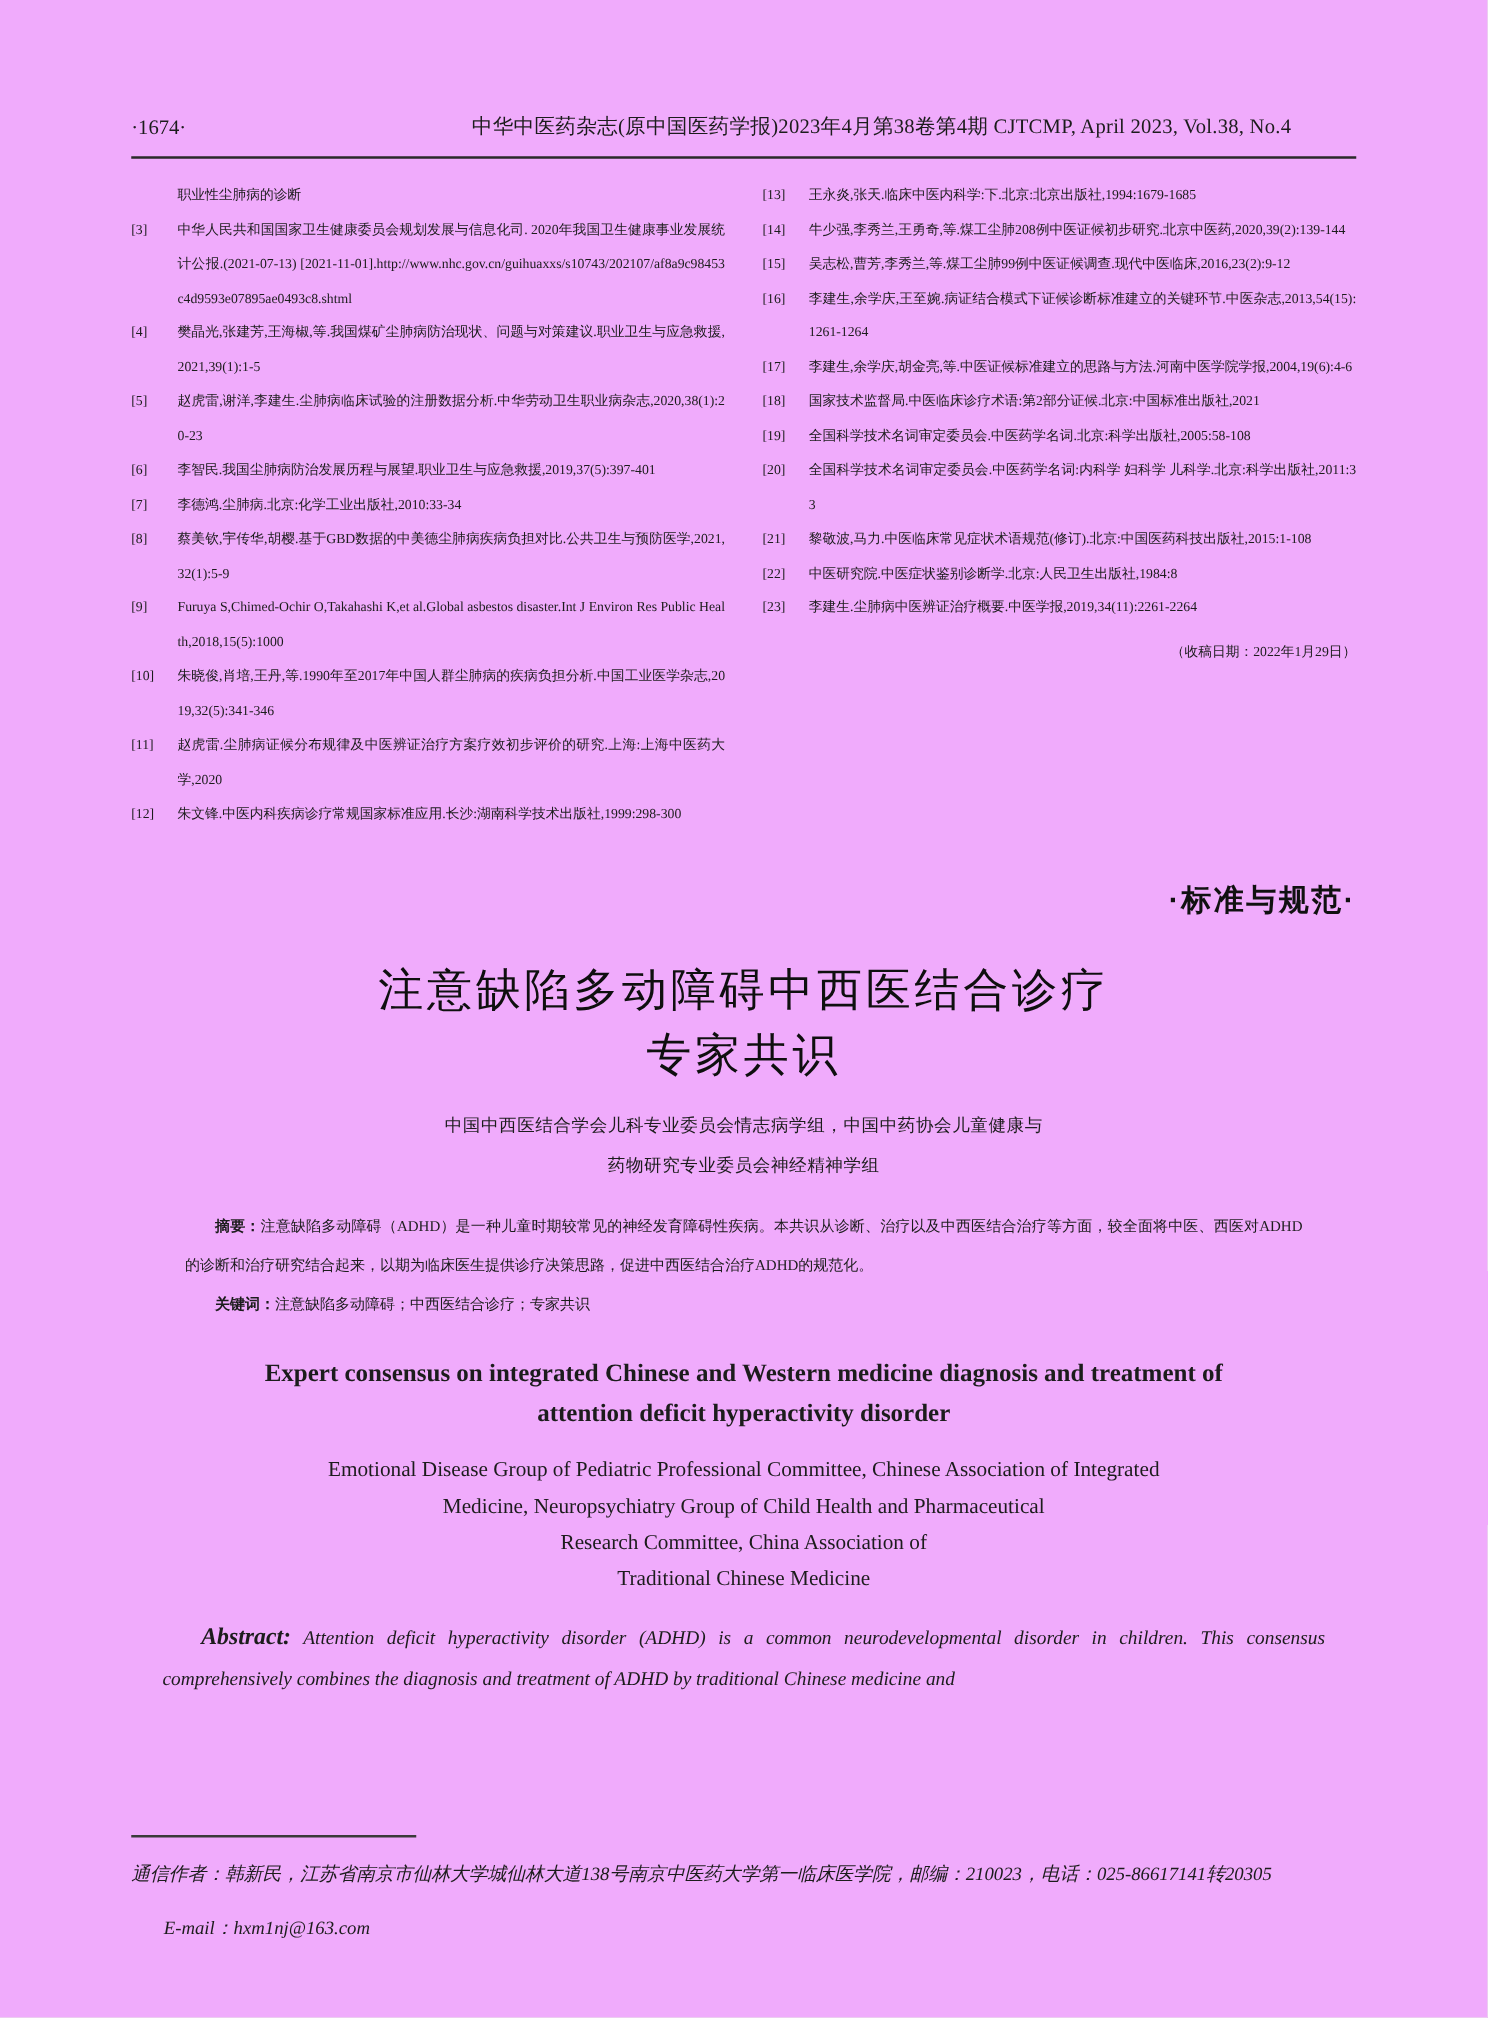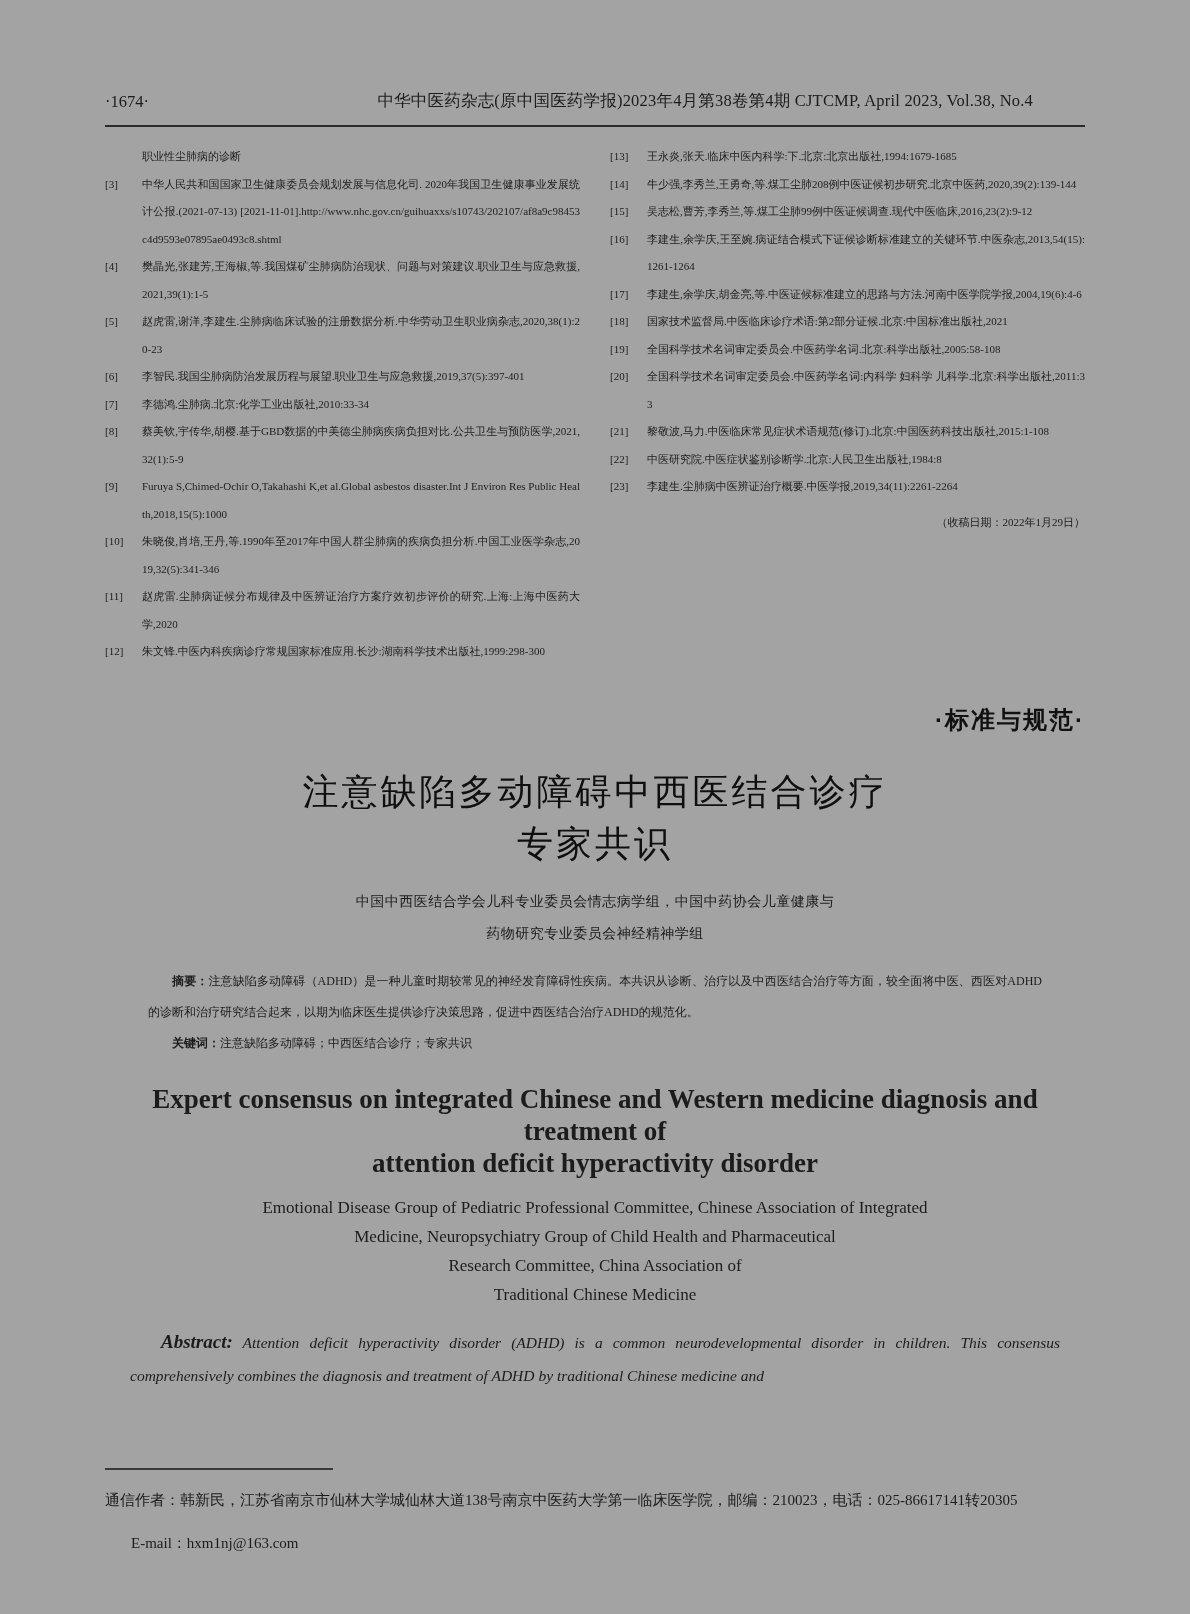--- a/index.html
+++ b/index.html
@@ -1,20 +1,20 @@
 <!DOCTYPE html>
 <html><head>
 <meta charset="utf-8">
 <style>
   html,body{margin:0;padding:0;background:#e8e8e8;}
   .page{
     position:relative;
     width:1190px;height:1614px;
     margin:0 auto;
-    background:#a3a3a3;
+    background:#f0abfc;
     color:#1c1c1c;
     font-family:"Liberation Serif","DejaVu Serif",serif;
     overflow:hidden;
     box-sizing:border-box;
   }
 
   
   .page-header{
     margin:90px 105px 0 105px;
     display:flex;justify-content:space-between;align-items:flex-end;
@@ -81,21 +81,21 @@
     font-family:"Liberation Sans","DejaVu Sans",sans-serif;
     font-weight:700;
   }
   .keywords-line{text-indent:2em;}
 
   
   .title-en{
     margin:24px 105px 0 105px;
     text-align:center;
     font-weight:700;
-    font-size:27px;
+    font-size:20px;
     line-height:32px;
   }
   .authors-en{
     margin-top:14px;
     text-align:center;
     font-size:17px;
     line-height:29px;
   }
   .abstract-en{
     margin:16px 130px 0 130px;
@@ -105,20 +105,21 @@
   }
   .abstract-en .para{text-indent:2em;font-style:italic;}
   .abstract-en .label-en{font-weight:700;font-size:19px;}
 
   
   .footnote{
     position:absolute;
     left:105px;right:105px;
     top:1468px;
     font-size:15px;
+    font-style:italic;
   }
   .footnote .rule{
     width:228px;height:0;
     border-top:2px solid #3a3a3a;
   }
   .footnote .corr{margin-top:18px;line-height:24px;}
   .footnote .email{margin-top:19px;line-height:24px;margin-left:26px;}
 </style>
 </head>
 <body>

